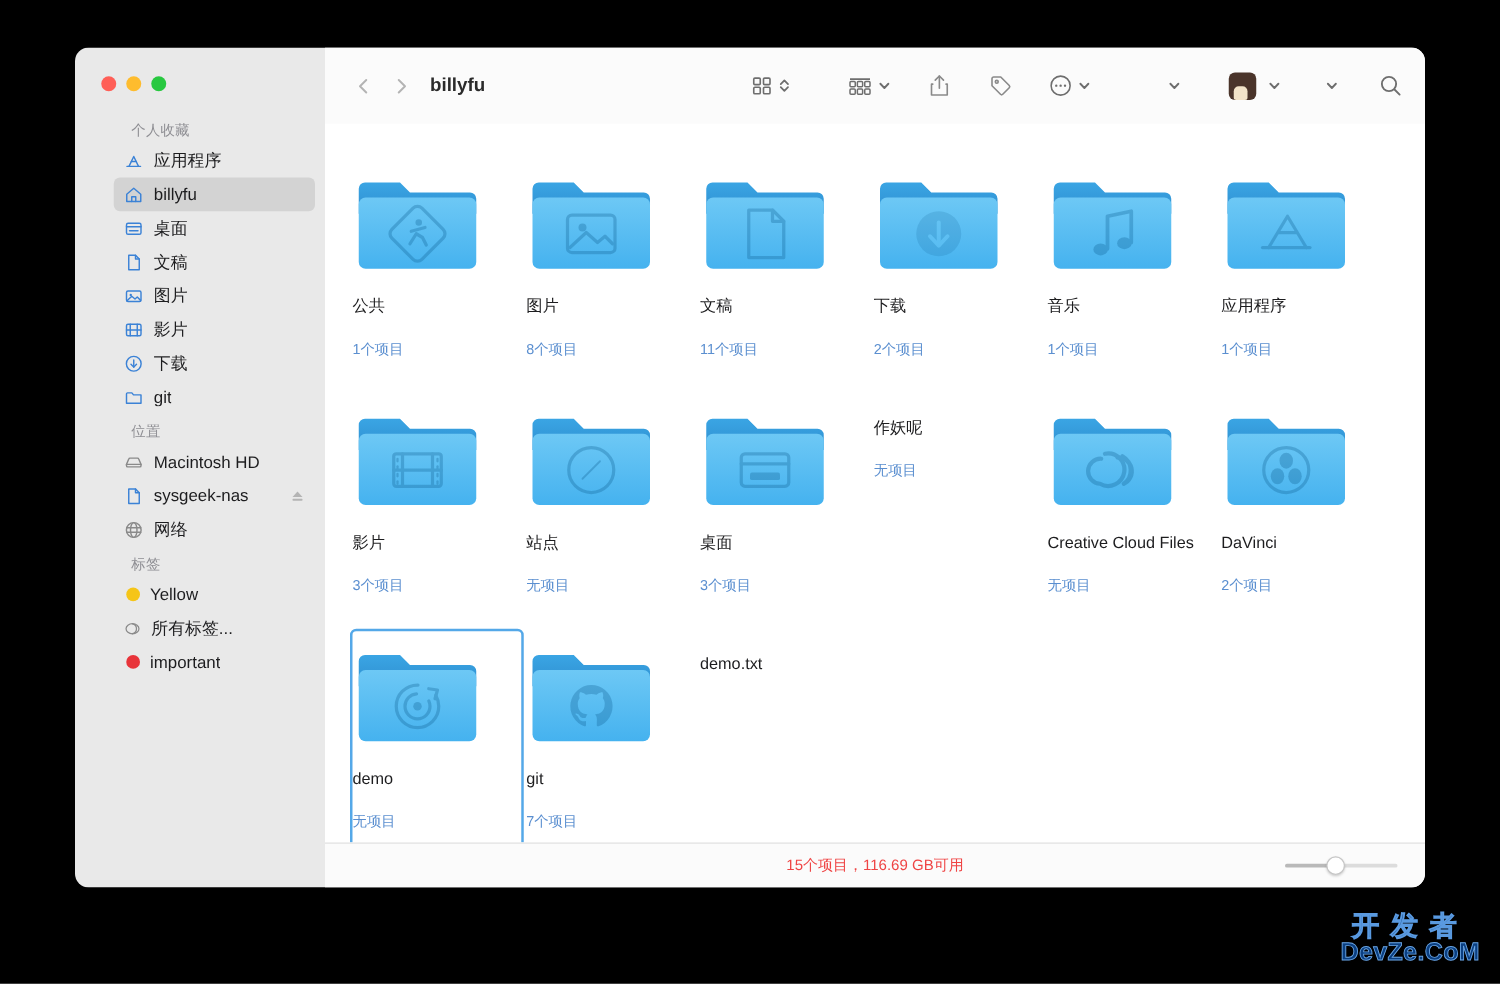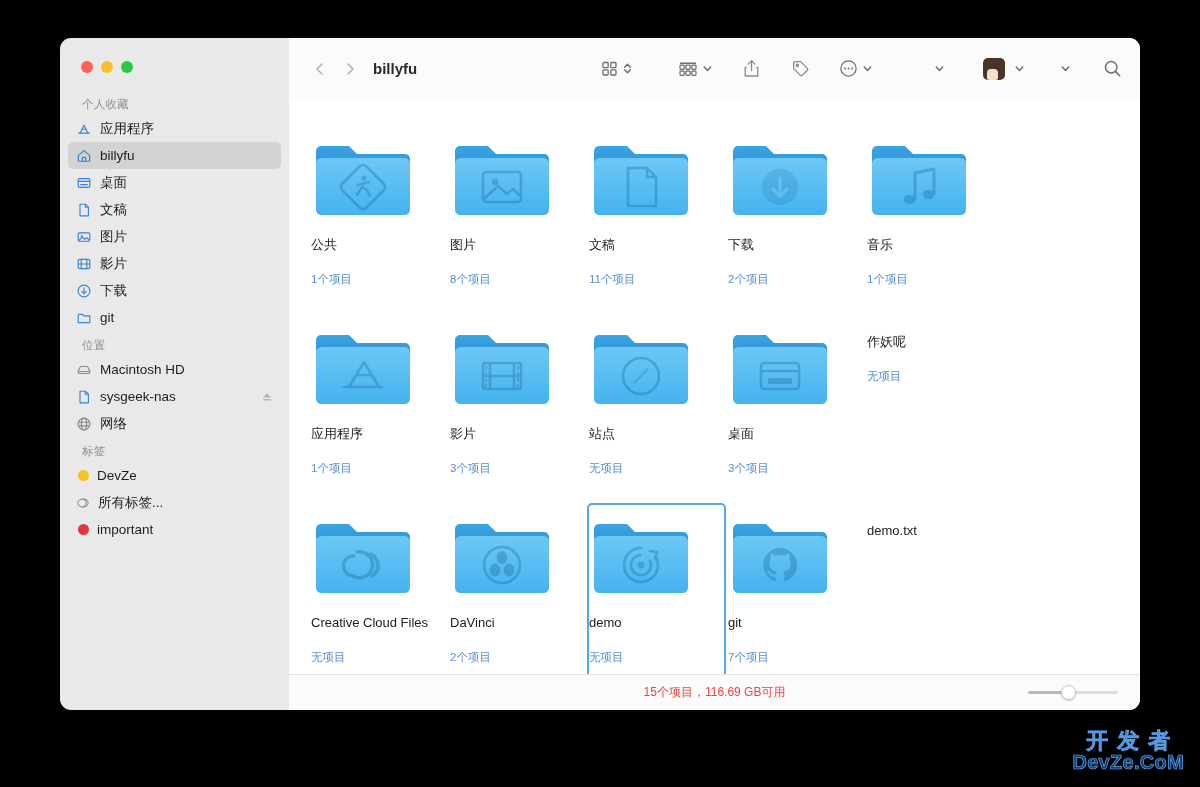--- a/index.html
+++ b/index.html
@@ -21,25 +21,26 @@
     width: 1080px;
     height: 672px;
     border-radius: 11px;
     overflow: hidden;
     display: flex;
     box-shadow: 0 18px 48px rgba(0,0,0,0.55);
   }
 
   
   #sidebar {
-    width: 229px;
+    width: 200px;
     background: #e9e9e9;
     flex-shrink: 0;
     padding-top: 52px;
     position: relative;
+    padding-left: 23px;
   }
 
   #traffic-lights {
     position: absolute;
     top: 23px;
     left: 21px;
     display: flex;
     gap: 8px;
   }
   .light { width: 12px; height: 12px; border-radius: 50%; }
@@ -247,21 +248,21 @@
     box-shadow: 0 1px 2px rgba(0,0,0,0.18);
     margin: 0 -3px;
     z-index: 1;
   }
 
   
   #watermark {
     position: absolute;
     right: 16px;
     bottom: 14px;
-    text-align: center;
+    text-align: left;
     user-select: none;
   }
   #wm-cn {
     font-size: 22px;
     letter-spacing: 9px;
     color: #0b3c78;
     -webkit-text-stroke: 0.7px #5a9ae0;
     font-weight: bold;
     line-height: 1.05;
     padding-left: 9px;
@@ -400,21 +401,21 @@
               <ellipse cx="8" cy="8" rx="2.6" ry="5.9"></ellipse>
                 <path d="M2.4 6.2 L13.6 6.2"></path>
               <path d="M2.4 9.8 L13.6 9.8"></path>
             </svg>
           </span>
           <span class="side-label">网络</span>
         </div>
         <div class="side-group-title">标签</div>
         <div class="side-item">
           <span class="tag-dot" style="background: rgb(245, 197, 24);"></span>
-          <span class="side-label">DevZe</span>
+          <span class="side-label">Yellow</span>
         </div>
         <div class="side-item">
           <span class="side-icon tag-all-icon">
             <svg viewBox="0 0 16 16" fill="none" stroke="#8a8a8a" stroke-width="1.15" stroke-linecap="round" stroke-linejoin="round">
               <ellipse cx="8" cy="8" rx="5.9" ry="4.6"></ellipse>
                 <path d="M8 3.5 A4.6 4.6 0 0 1 8 12.5"></path>
             </svg>
           </span>
           <span class="side-label">所有标签...</span>
         </div>

